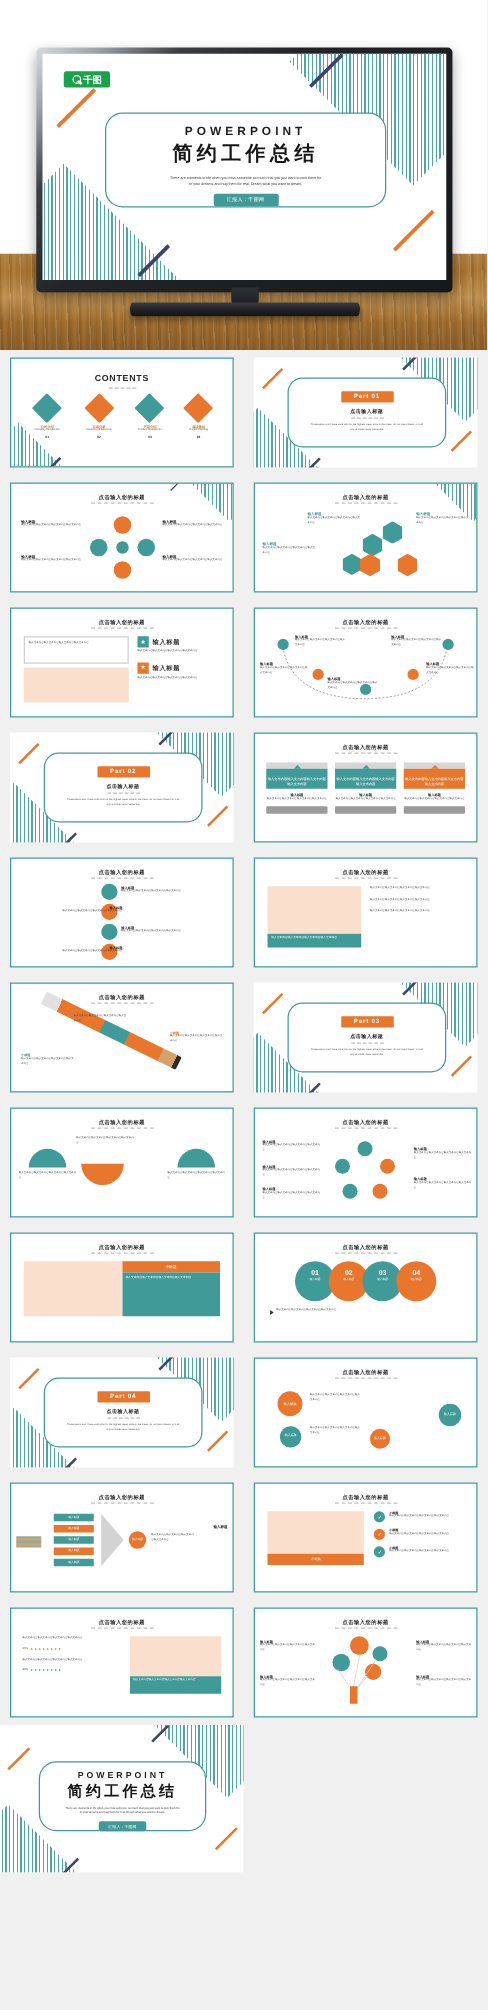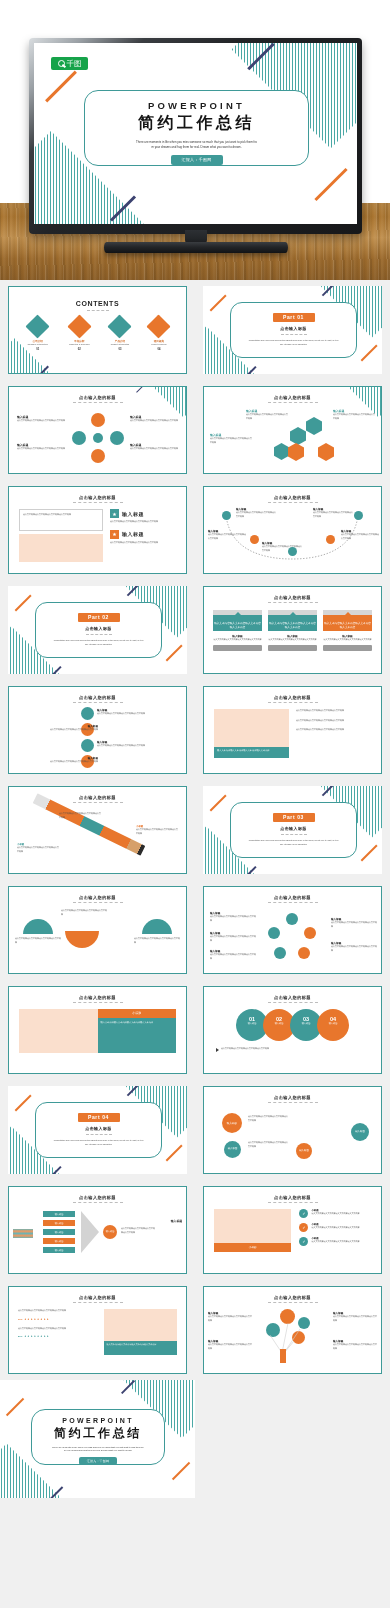--- a/index.html
+++ b/index.html
@@ -75,21 +75,21 @@
   .blank { background:#f0f0f0; }
 
   
   .title-card { position:absolute; border:1.3px solid #3f9a98; border-radius:14px; background:#fff; }
   .pp-word { letter-spacing:.34em; font-weight:bold; color:#1d1d1d; text-align:center; }
   .pp-cn { letter-spacing:.22em; font-weight:bold; color:#151515; text-align:center; font-family:"DejaVu Sans", sans-serif;}
   .pp-sub { color:#333; text-align:center; line-height:1.55; }
   .pp-btn { background:#3f9a98; color:#fff; text-align:center; border-radius:2px; letter-spacing:.08em; }
 
   .logo {
-    position:absolute; background:#16a34a; color:#fff; font-weight:normal;
+    position:absolute; background:#16a34a; color:#fff; font-weight:bold;
     display:flex; align-items:center; gap:2px; justify-content:center; border-radius:2px;
   }
   .logo .ring{ width:7px;height:7px;border-radius:50%;border:1.6px solid #fff; position:relative;}
   .logo .ring:after{content:"";position:absolute;right:-2px;bottom:-1px;width:4px;height:1.6px;background:#fff;transform:rotate(40deg);}
   .tinier { font-size:2px; line-height:1.8; color:#4a4a4a; }
   .ico { color:#fff; display:flex; align-items:center; justify-content:center; }
 </style>
 </head>
 <body>
 

